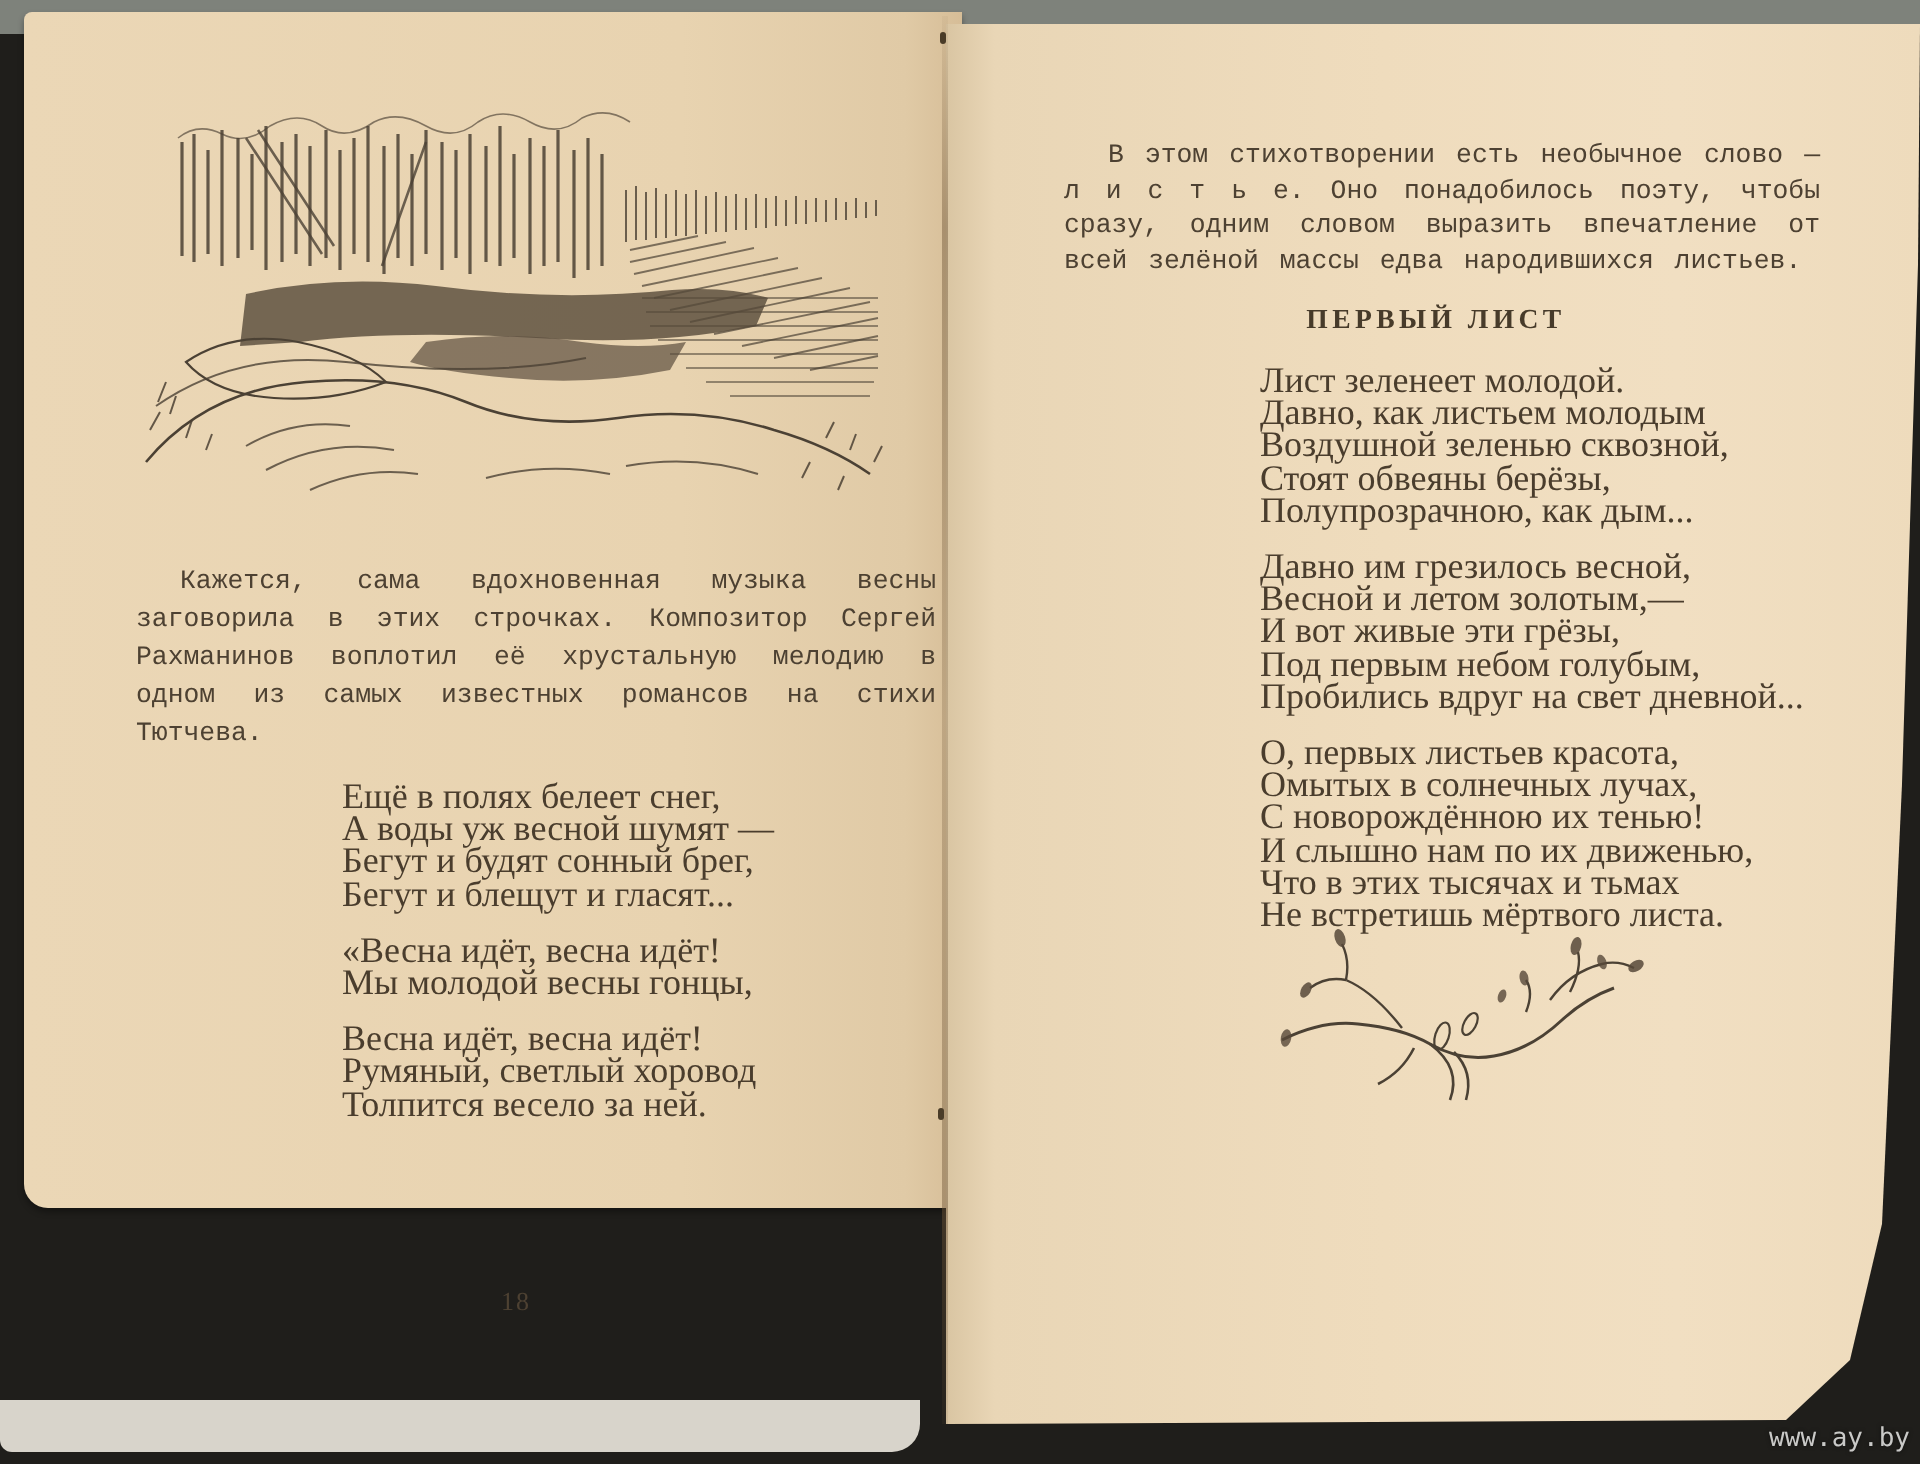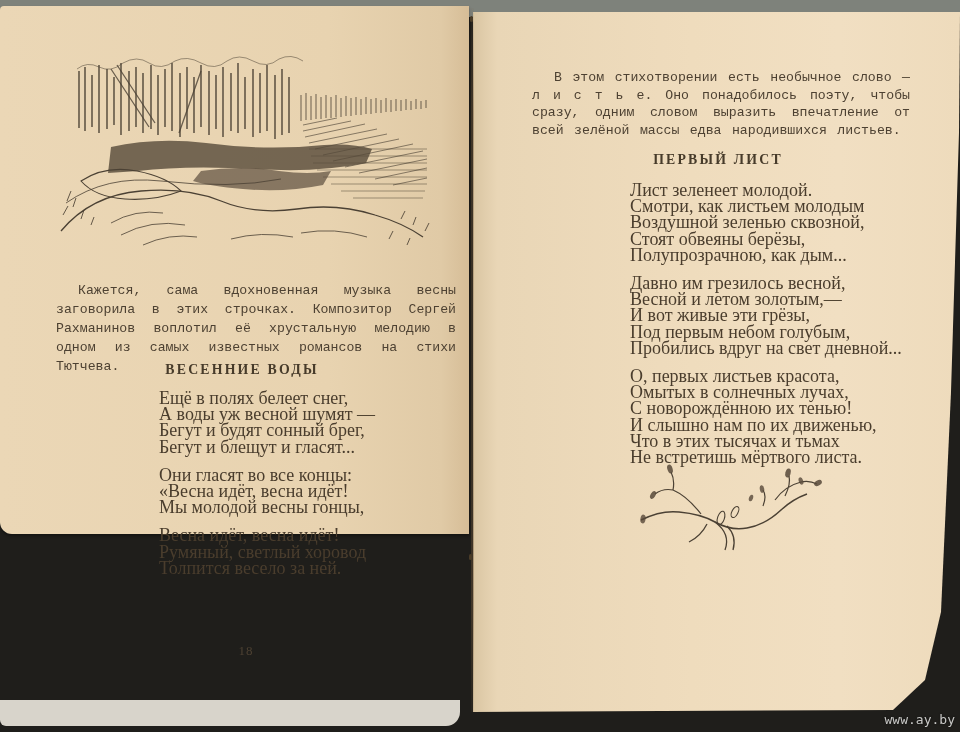--- a/index.html
+++ b/index.html
@@ -1,21 +1,21 @@
 <!DOCTYPE html>
 <html><head>
 <meta charset="utf-8">
 <style>
   html,body{margin:0;padding:0;background:#1d1c19;}
   .photo{position:relative;width:960px;height:732px;overflow:hidden;background:#1f1e1b;
          font-family:"Liberation Serif","DejaVu Serif",serif;color:#4a3e2e;}
   .backdrop-top{position:absolute;left:0;top:0;width:960px;height:17px;background:#7e827b;}
   .table-edge{position:absolute;left:0;top:700px;width:460px;height:26px;background:#d8d4cb;border-radius:0 0 14px 6px;}
   .page{position:absolute;z-index:2;}
-  .page-left{left:0;top:6px;width:469px;height:528px;
+  .page-left{left:12px;top:6px;width:469px;height:598px;
     background:linear-gradient(to right,#ebd7b6 0%,#e8d3b0 70%,#e0caa6 94%,#d6bd97 100%);
     border-radius:4px 0 0 12px;
     box-shadow:0 2px 3px rgba(0,0,0,.35);}
   .page-right{left:473px;top:12px;width:487px;height:701px;
     background:linear-gradient(to right,#d9c5a2 0%,#e9d6b6 5%,#efdcbd 45%,#f1dfc2 75%,#eedbbc 100%);
     clip-path:polygon(0 0,487px 0,486px 120px,478px 380px,468px 600px,452px 668px,420px 698px,0 700px);}
   .spine{position:absolute;left:471px;top:8px;width:3px;height:704px;z-index:3;
     background:linear-gradient(to bottom,rgba(110,85,55,.05),rgba(110,85,55,.45) 15%,rgba(110,85,55,.25) 50%,rgba(110,85,55,.45) 85%,rgba(110,85,55,.1));}
   .stitch{position:absolute;width:3px;height:6px;background:#4a3c28;border-radius:2px;z-index:4;}
   .illustration{position:absolute;left:51px;top:46px;width:395px;height:208px;}
@@ -67,31 +67,29 @@
 
       <path class="ink" stroke-width="1.3" d="M10 178q30 -36 80 -40q46 -4 80 10q34 14 76 8q40 -6 78 6q28 8 48 22"></path>
       <path class="ink" stroke-width="1" opacity=".8" d="M60 170q24 -14 52 -10M70 182q30 -16 64 -10M92 192q26 -12 54 -8M180 186q30 -8 62 -2M250 180q34 -6 66 4"></path>
       <path class="ink" stroke-width="1" opacity=".8" d="M15 150q40 -28 95 -22q70 8 120 -2"></path>
 
       <path class="ink" stroke-width="1" opacity=".85" d="M16 148l4 -10M22 154l3 -9M12 162l5 -9M30 166l3 -9M40 172l3 -8M350 166l4 -8M362 172l3 -8M374 178l4 -8M338 186l4 -8M356 192l3 -7"></path>
     </svg>
 
     <p class="para para-left">Кажется, сама вдохновенная музыка весны заговорила в этих строчках. Композитор Сергей Рахманинов воплотил её хрустальную мелодию в одном из самых известных романсов на стихи Тютчева.</p>
 
-    <div class="poem-title title-left">ВЕСЕННИЕ ВОДЫ</div>
 
     <div class="poem poem-left">
       <div class="stanza">
         <div class="pline">Ещё в полях белеет снег,</div>
         <div class="pline">А воды уж весной шумят —</div>
         <div class="pline">Бегут и будят сонный брег,</div>
         <div class="pline">Бегут и блещут и гласят...</div>
       </div>
       <div class="stanza">
-        <div class="pline">Они гласят во все концы:</div>
         <div class="pline">«Весна идёт, весна идёт!</div>
         <div class="pline">Мы молодой весны гонцы,</div>
       </div>
       <div class="stanza">
         <div class="pline">Весна идёт, весна идёт!</div>
         <div class="pline">Румяный, светлый хоровод</div>
         <div class="pline">Толпится весело за ней.</div>
       </div>
     </div>
 
@@ -100,21 +98,21 @@
 
   <div class="page page-right">
 
     <p class="para para-right">В этом стихотворении есть необычное слово — л и с т ь е. Оно понадобилось поэту, чтобы сразу, одним словом выразить впечатление от всей зелёной массы едва народившихся листьев.</p>
 
     <div class="poem-title title-right">ПЕРВЫЙ ЛИСТ</div>
 
     <div class="poem poem-right">
       <div class="stanza">
         <div class="pline">Лист зеленеет молодой.</div>
-        <div class="pline">Смотри, как листьем молодым</div>
+        <div class="pline">Давно, как листьем молодым</div>
         <div class="pline">Воздушной зеленью сквозной,</div>
         <div class="pline">Стоят обвеяны берёзы,</div>
         <div class="pline">Полупрозрачною, как дым...</div>
       </div>
       <div class="stanza">
         <div class="pline">Давно им грезилось весной,</div>
         <div class="pline">Весной и летом золотым,—</div>
         <div class="pline">И вот живые эти грёзы,</div>
         <div class="pline">Под первым небом голубым,</div>
         <div class="pline">Пробились вдруг на свет дневной...</div>

